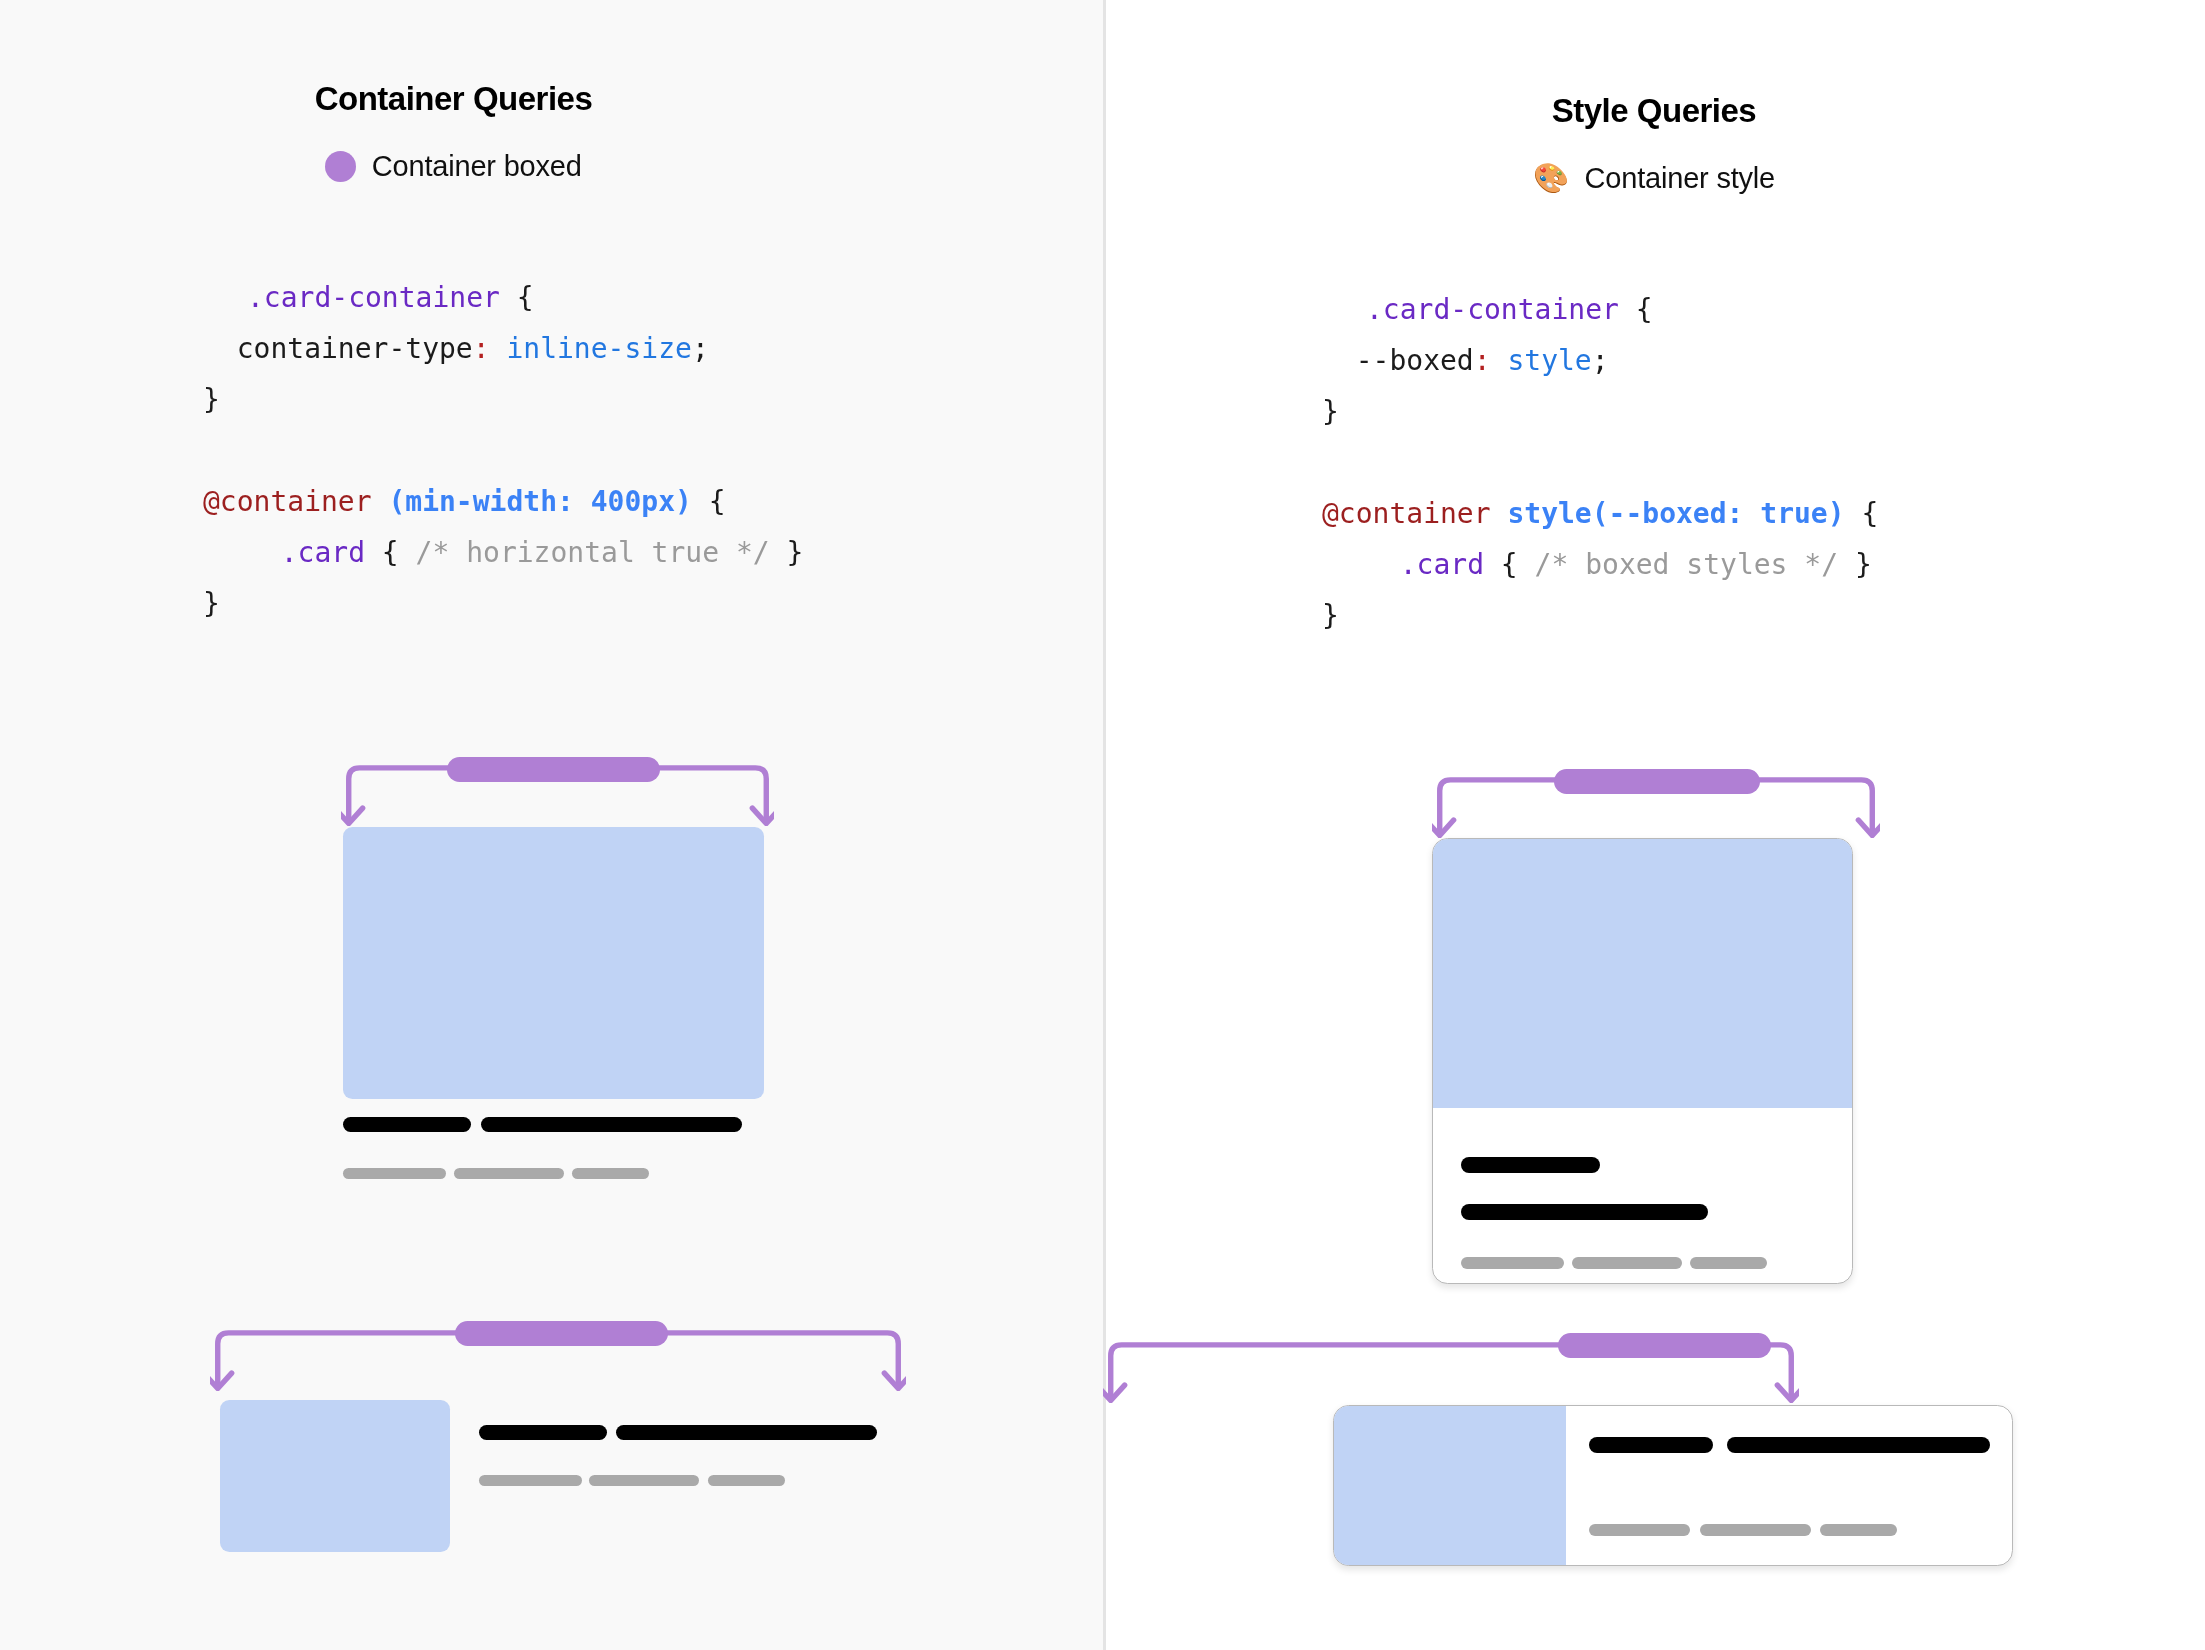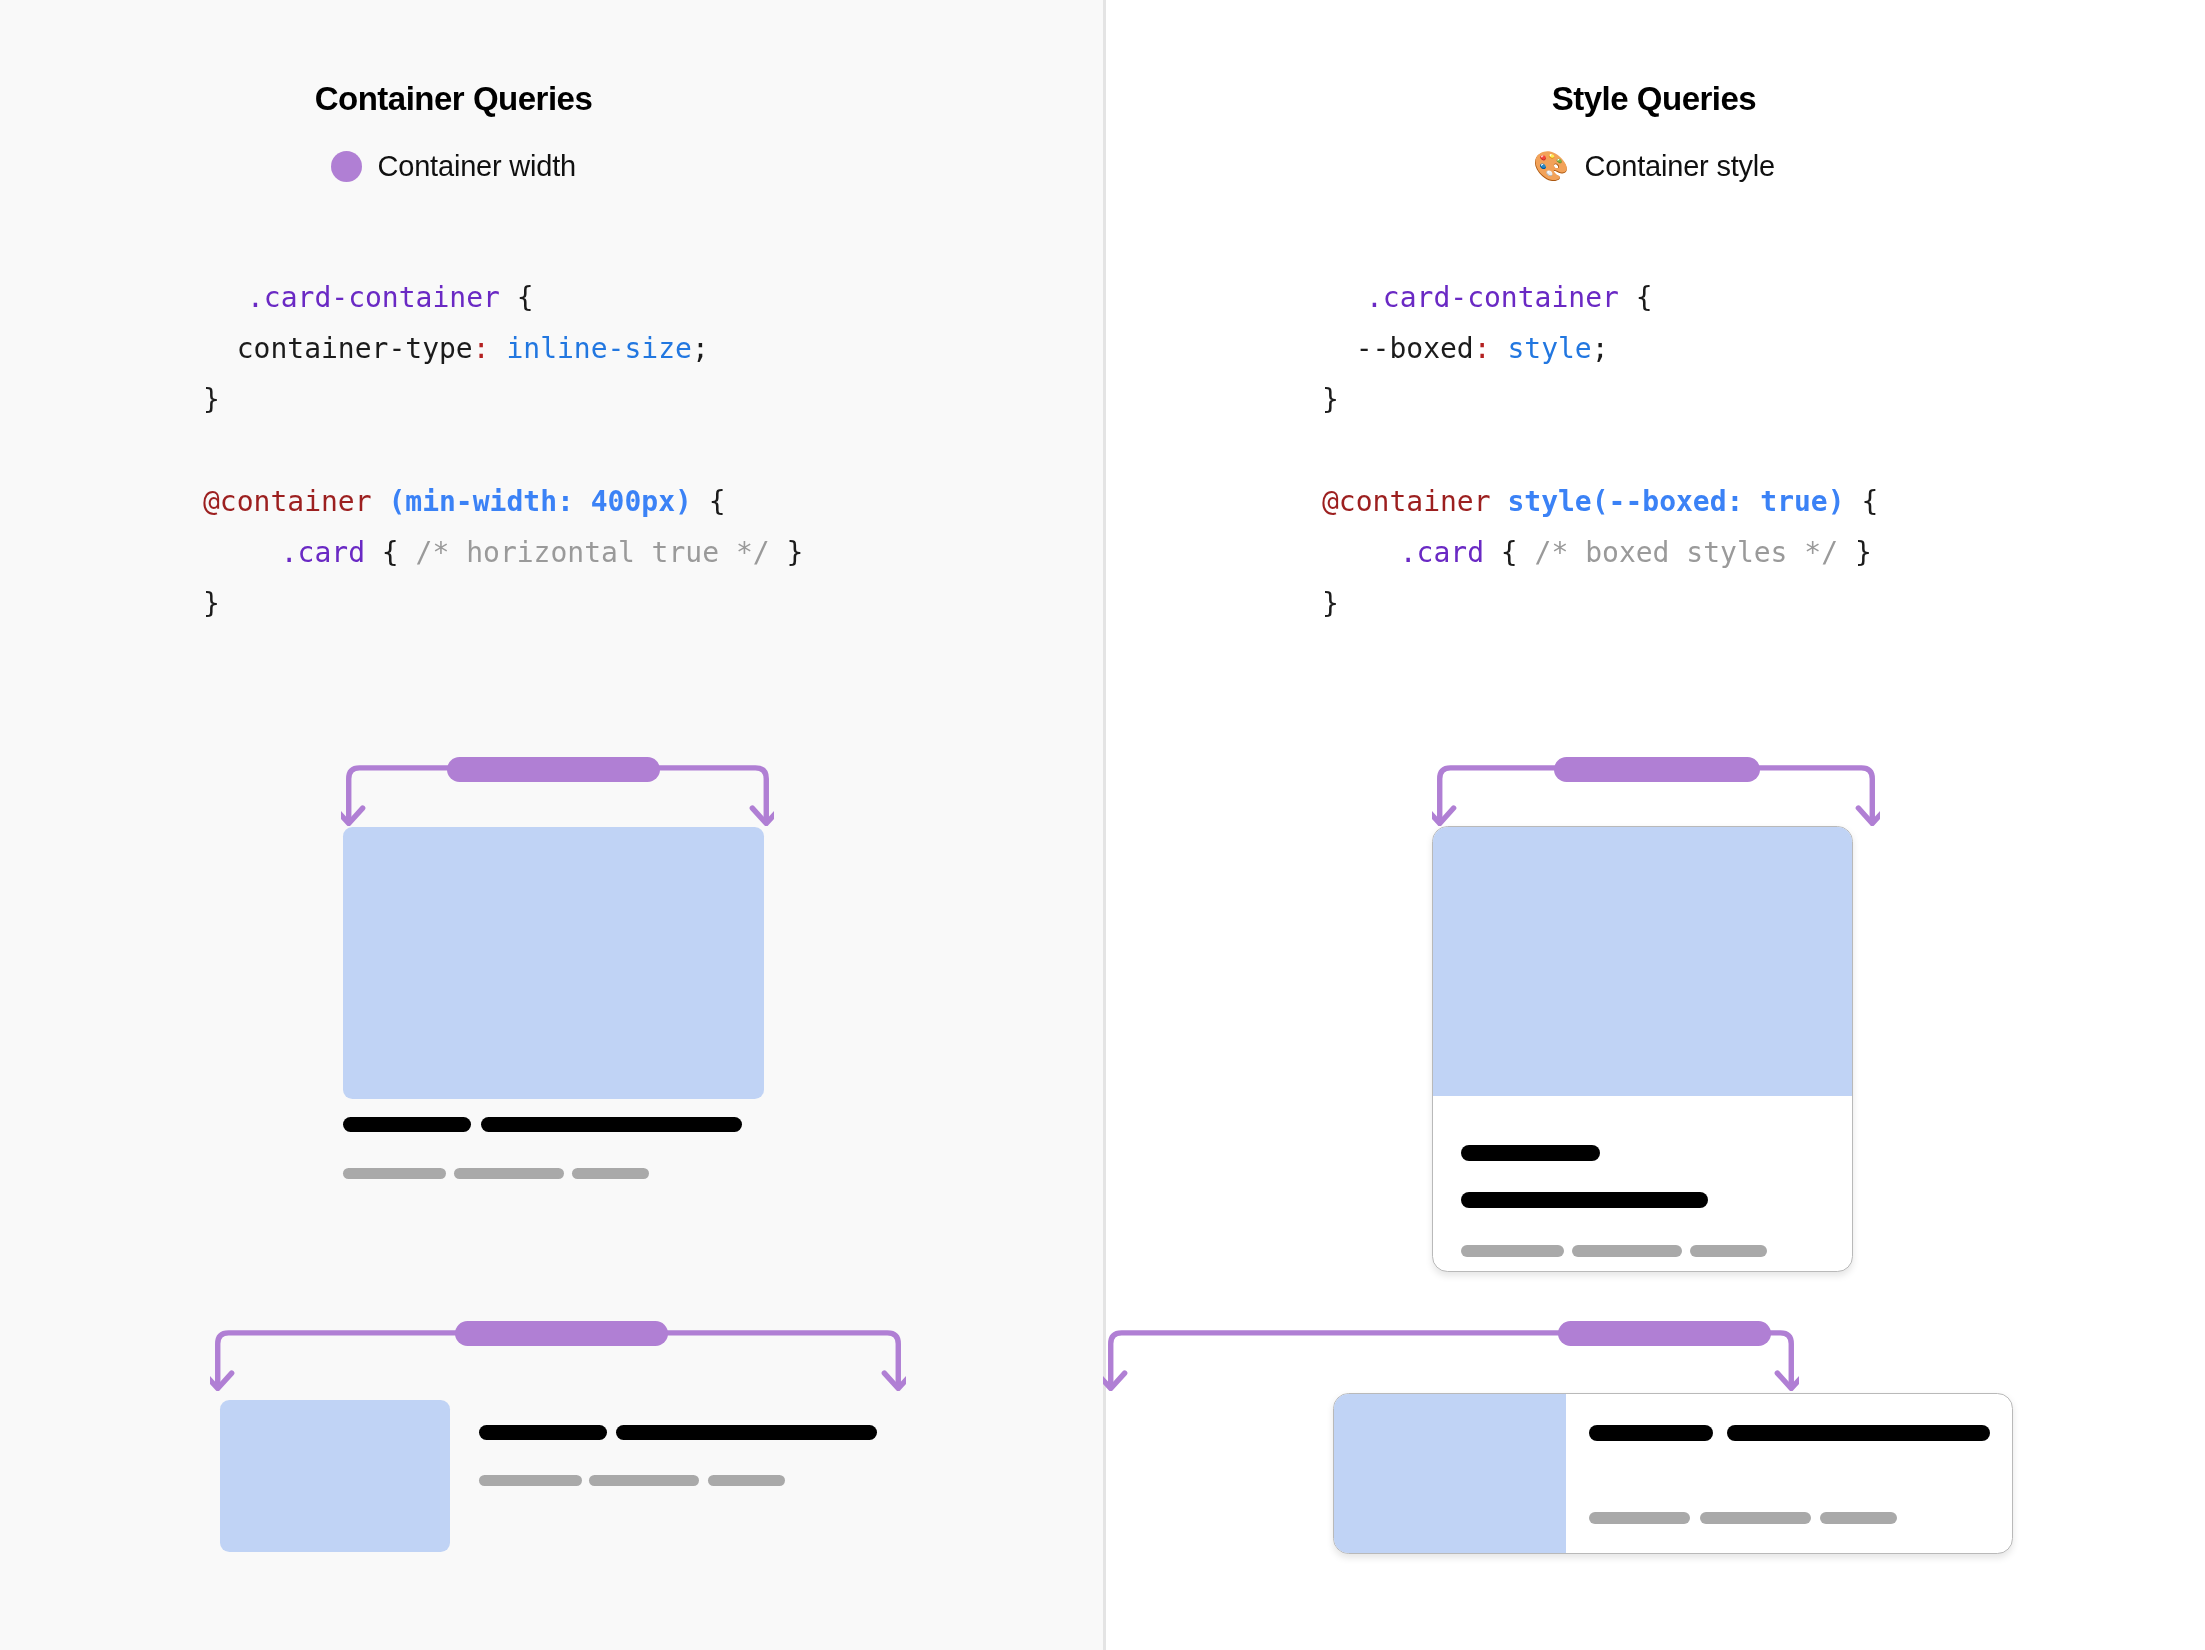--- a/index.html
+++ b/index.html
@@ -135,21 +135,21 @@
   <div class="panel" id="panel-left"></div>
   <div class="panel" id="panel-right"></div>
   <div id="panel-divider"></div>
 
   <div style="position:absolute;left:0;top:0;width:907px;height:1650px;">
 
     <div class="panel-title">Container Queries</div>
 
     <div class="legend">
       <span class="legend-dot"></span>
-      <span class="legend-label">Container width</span>
+      <span class="legend-label">Container boxed</span>
     </div>
 
     <div class="code" id="code-left"><span class="tok-selector">.card-container</span><span class="tok-punct"> {</span>
 <span class="tok-prop">  container-type</span><span class="tok-colon">:</span><span class="tok-value"> inline-size</span><span class="tok-punct">;</span>
 <span class="tok-punct">}</span>
 
 <span class="tok-at">@container</span><span class="tok-cond"> (min-width: 400px)</span><span class="tok-punct"> {</span>
 <span class="tok-punct">  </span><span class="tok-selector">.card</span><span class="tok-punct"> { </span><span class="tok-comment">/* horizontal true */</span><span class="tok-punct"> }</span>
 <span class="tok-punct">}</span></div>
 
@@ -179,21 +179,21 @@
     <div class="pill" style="left:455px; top:1321px; width:213px; height:25px;"></div>
 
     <div class="imgblock" style="left:220px; top:1400px; width:230px; height:152px; border-radius:9.3px;"></div>
     <div class="bar black" style="left:479px; top:1425px; width:128px; height:14.7px;"></div>
     <div class="bar black" style="left:616px; top:1425px; width:261px; height:14.7px;"></div>
     <div class="bar gray" style="left:479px; top:1475px; width:103px; height:10.8px;"></div>
     <div class="bar gray" style="left:589px; top:1475px; width:110px; height:10.8px;"></div>
     <div class="bar gray" style="left:708px; top:1475px; width:77px; height:10.8px;"></div>
   </div>
 
-  <div style="position:absolute;left:1103px;top:0;width:1102px;height:1274px;">
+  <div style="position:absolute;left:1103px;top:12px;width:1102px;height:1274px;">
 
     <div class="panel-title">Style Queries</div>
 
     <div class="legend">
       <span class="legend-emoji">🎨</span>
       <span class="legend-label">Container style</span>
     </div>
 
     <div class="code" id="code-right" style="left:219px;"><span class="tok-selector">.card-container</span><span class="tok-punct"> {</span>
 <span class="tok-prop">  --boxed</span><span class="tok-colon">:</span><span class="tok-value"> style</span><span class="tok-punct">;</span>

